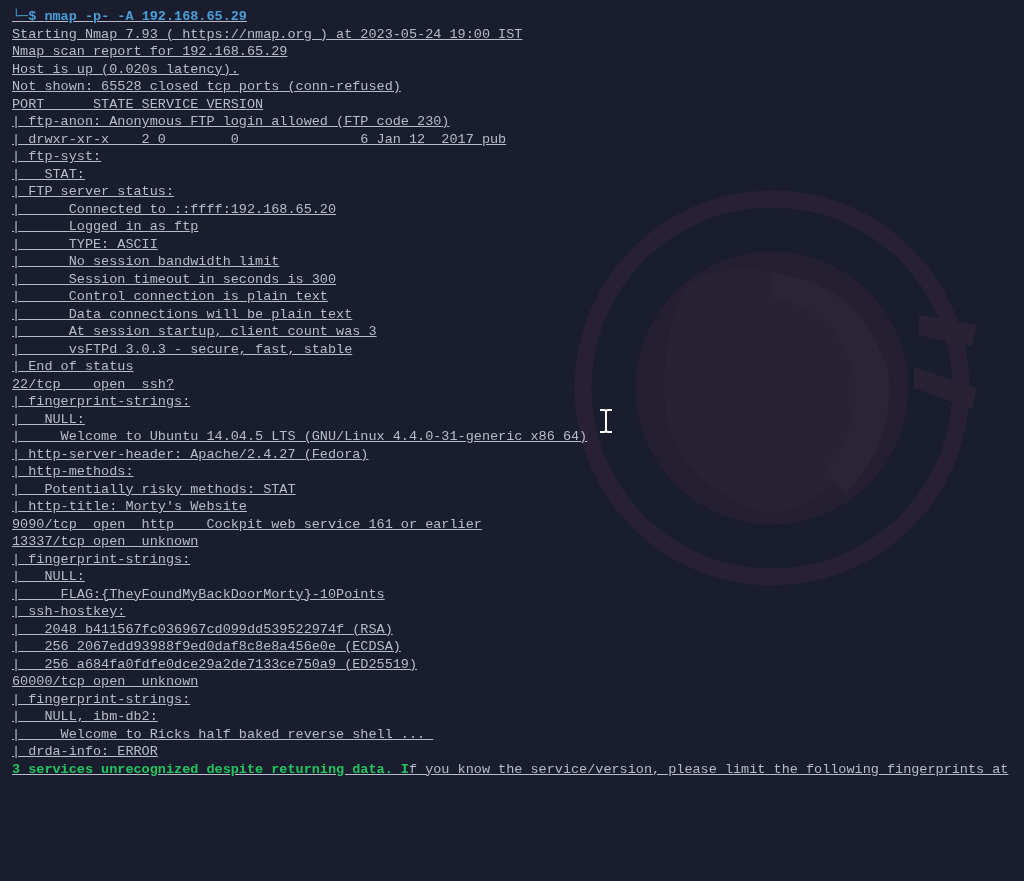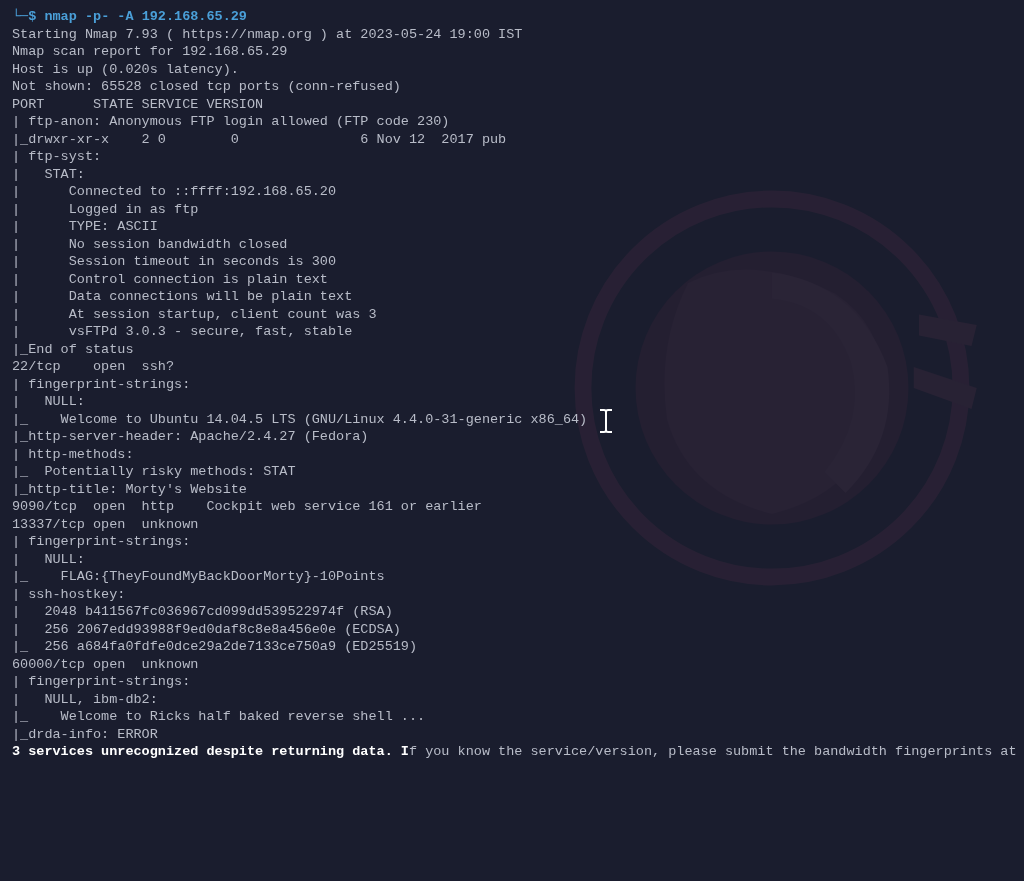--- a/index.html
+++ b/index.html
@@ -26,21 +26,21 @@
     .prompt-box {
       color: #4a9fd8;
       font-weight: bold;
     }
     .output-line {
       white-space: pre;
       color: #b8bcc8;
     }
     .bold-text {
       font-weight: bold;
-      color: #ffffff;
+      color: #22c55e;
     }
     .bg-logo {
       position: absolute;
       right: 30px;
       top: 170px;
       width: 420px;
       height: 420px;
       opacity: 0.12;
       z-index: -1;
       pointer-events: none;
@@ -48,20 +48,21 @@
     .cursor-ibeam {
       position: absolute;
       left: 586px;
       top: 400px;
       font-size: 24px;
       color: #ffffff;
       pointer-events: none;
     }
     .terminal-content {
       position: relative;
+      text-decoration: underline;
     }
   </style>
 </head>
 <body>
 
 <div class="terminal-content">
   <div class="bg-logo">
     <svg viewBox="0 0 400 400" xmlns="http://www.w3.org/2000/svg">
       <circle cx="200" cy="200" r="180" fill="none" stroke="#8a3b5e" stroke-width="16"></circle>
       <circle cx="200" cy="200" r="130" fill="#6b2d48"></circle>
@@ -78,27 +79,28 @@
     <span class="prompt"><span>nmap -p- -A 192.168.65.29</span></span>
   </div>
 
   <div id="output-lines">
       <div class="output-line">Starting Nmap 7.93 ( https://nmap.org ) at 2023-05-24 19:00 IST</div>
       <div class="output-line">Nmap scan report for 192.168.65.29</div>
       <div class="output-line">Host is up (0.020s latency).</div>
       <div class="output-line">Not shown: 65528 closed tcp ports (conn-refused)</div>
       <div class="output-line">PORT      STATE SERVICE VERSION</div>
       <div class="output-line">| ftp-anon: Anonymous FTP login allowed (FTP code 230)</div>
-      <div class="output-line">|_drwxr-xr-x    2 0        0               6 Nov 12  2017 pub</div>
+      <div class="output-line">|_drwxr-xr-x    2 0        0               6 Jan 12  2017 pub</div>
       <div class="output-line">| ftp-syst:</div>
       <div class="output-line">|   STAT:</div>
+      <div class="output-line">| FTP server status:</div>
       <div class="output-line">|      Connected to ::ffff:192.168.65.20</div>
       <div class="output-line">|      Logged in as ftp</div>
       <div class="output-line">|      TYPE: ASCII</div>
-      <div class="output-line">|      No session bandwidth closed</div>
+      <div class="output-line">|      No session bandwidth limit</div>
       <div class="output-line">|      Session timeout in seconds is 300</div>
       <div class="output-line">|      Control connection is plain text</div>
       <div class="output-line">|      Data connections will be plain text</div>
       <div class="output-line">|      At session startup, client count was 3</div>
       <div class="output-line">|      vsFTPd 3.0.3 - secure, fast, stable</div>
       <div class="output-line">|_End of status</div>
       <div class="output-line">22/tcp    open  ssh?</div>
       <div class="output-line">| fingerprint-strings:</div>
       <div class="output-line">|   NULL:</div>
       <div class="output-line">|_    Welcome to Ubuntu 14.04.5 LTS (GNU/Linux 4.4.0-31-generic x86_64)</div>
@@ -115,20 +117,20 @@
       <div class="output-line">|   2048 b411567fc036967cd099dd539522974f (RSA)</div>
       <div class="output-line">|   256 2067edd93988f9ed0daf8c8e8a456e0e (ECDSA)</div>
       <div class="output-line">|_  256 a684fa0fdfe0dce29a2de7133ce750a9 (ED25519)</div>
       <div class="output-line">60000/tcp open  unknown</div>
       <div class="output-line">| fingerprint-strings:</div>
       <div class="output-line">|   NULL, ibm-db2:</div>
       <div class="output-line">|_    Welcome to Ricks half baked reverse shell ... </div>
       <div class="output-line">|_drda-info: ERROR</div>
     </div>
 
-  <div class="output-line"><span class="bold-text">3 services unrecognized despite returning data. I</span><span>f you know the service/version, please submit the bandwidth fingerprints at</span></div>
+  <div class="output-line"><span class="bold-text">3 services unrecognized despite returning data. I</span><span>f you know the service/version, please limit the following fingerprints at</span></div>
 
   <div class="cursor-ibeam">
     <svg width="16" height="26" viewBox="0 0 16 26">
       <path d="M 2 2 L 6 2 M 10 2 L 14 2 M 8 2 L 8 24 M 2 24 L 6 24 M 10 24 L 14 24 M 6 2 Q 8 2 8 4 M 10 2 Q 8 2 8 4 M 6 24 Q 8 24 8 22 M 10 24 Q 8 24 8 22" stroke="#ffffff" stroke-width="2" fill="none"></path>
     </svg>
   </div>
 </div>
 
 </body></html>

